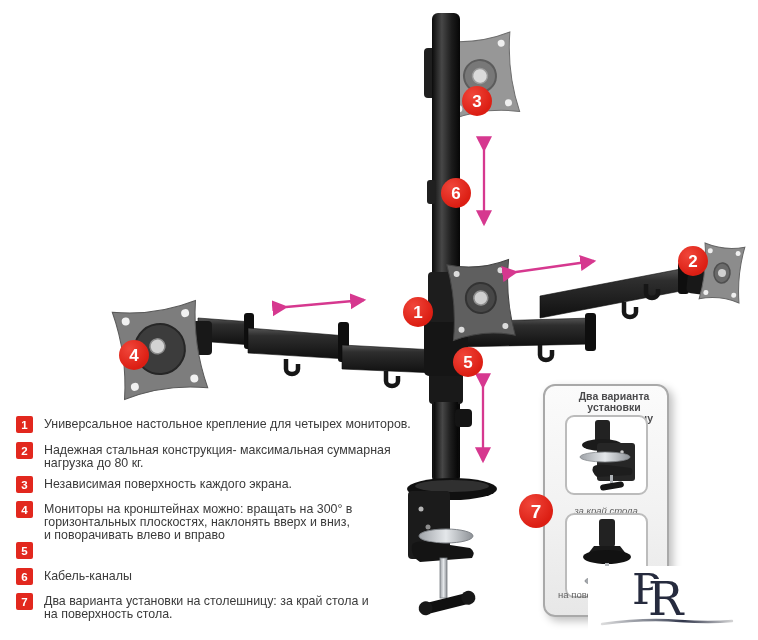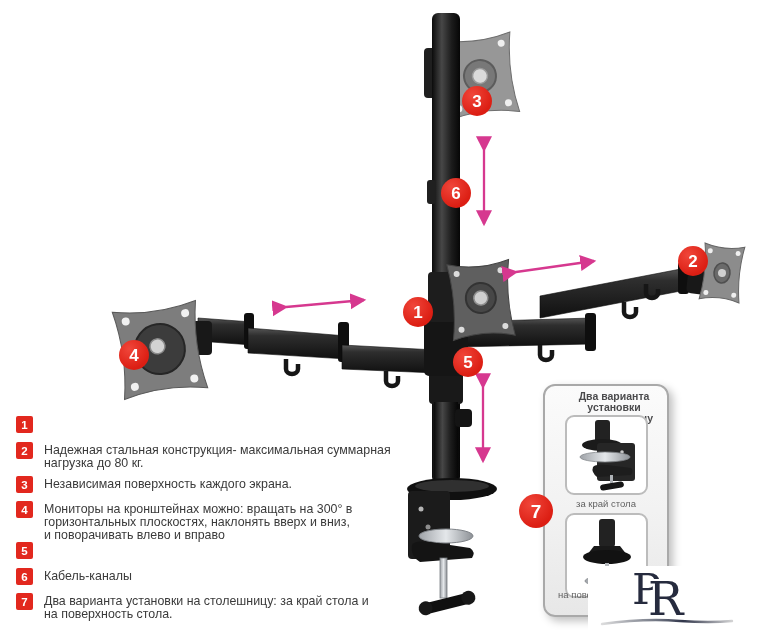--- a/index.html
+++ b/index.html
@@ -30,21 +30,21 @@
          background:linear-gradient(180deg,#fbfbfb 0%,#f1f1f1 60%,#e7e7e7 100%);
          box-shadow:4px 4px 9px rgba(0,0,0,0.25);}
   .panel-title{position:absolute;left:8px;top:5px;width:100%;text-align:center;
          font-size:10.5px;font-weight:bold;color:#4b4b4d;line-height:11px;
          white-space:pre-line;}
   .pframe{position:absolute;left:20px;width:83px;background:#fff;box-sizing:border-box;
          border:2px solid #bcbcbc;border-radius:9px;overflow:hidden;}
   .pframe.f1{top:29px;height:80px;}
   .pframe.f2{top:127px;height:85px;}
   .pcap{position:absolute;left:0;width:100%;text-align:center;font-size:9.5px;color:#5f5f5f;}
-  .pcap.c1{top:112px;}
+  .pcap.c1{top:119px;font-style:italic;}
   .pcap.c2{top:203px;}
 
   
   .logo-box{position:absolute;left:588px;top:566px;width:170px;height:74px;background:#fff;
             z-index:6;}
   .logo-p{position:absolute;left:44px;top:2px;font-family:"DejaVu Serif",serif;
           font-size:43px;line-height:1;color:#262b3e;}
   .logo-r{position:absolute;left:60px;top:9px;font-family:"DejaVu Serif",serif;
           font-size:47px;line-height:1;color:#262b3e;
           text-shadow:2px 0 0 #fff,-2px 0 0 #fff,0 2px 0 #fff,0 -2px 0 #fff,
@@ -180,20 +180,21 @@
   <div class="marker" style="left:678px;top:246px">2</div>
   <div class="marker" style="left:462px;top:86px">3</div>
   <div class="marker" style="left:119px;top:340px">4</div>
   <div class="marker" style="left:453px;top:347px">5</div>
   <div class="marker" style="left:441px;top:178px">6</div>
   <div class="marker big" style="left:519px;top:494px">7</div>
 
   <ul class="features">
     <li class="feat" style="top:6px">
       <span class="fnum">1</span>
+      <span class="ftext">Универсальное настольное крепление для четырех мониторов.</span>
     </li>
     <li class="feat" style="top:32px">
       <span class="fnum">2</span>
       <span class="ftext">Надежная стальная конструкция- максимальная суммарная
 нагрузка  до 80 кг.</span>
     </li>
     <li class="feat" style="top:66px">
       <span class="fnum">3</span>
       <span class="ftext">Независимая поверхность каждого экрана.</span>
     </li>

